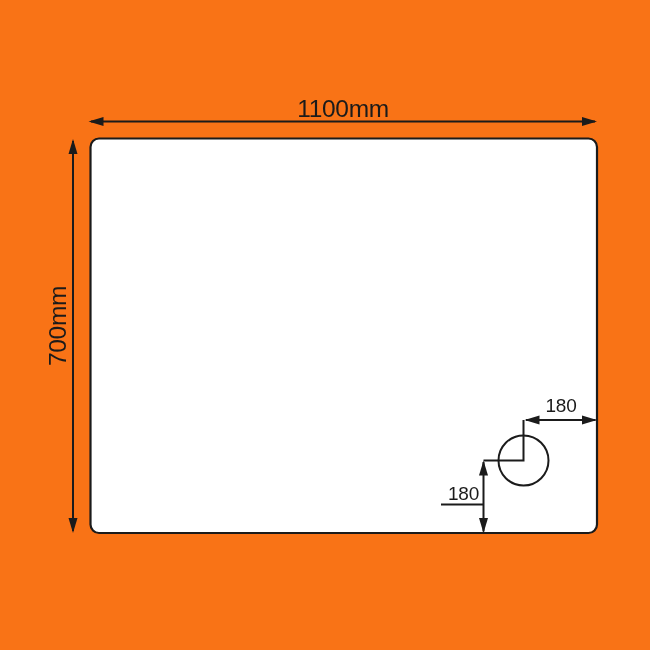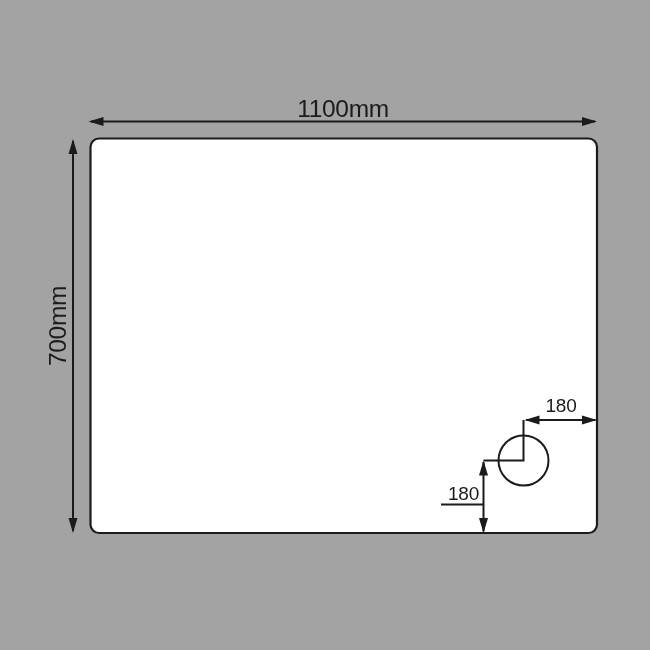--- a/index.html
+++ b/index.html
@@ -8,21 +8,21 @@
     width: 650px;
     height: 650px;
     background: #ffffff;
     overflow: hidden;
     font-family: "Liberation Sans", "DejaVu Sans", sans-serif;
   }
   .stage {
     position: relative;
     width: 650px;
     height: 650px;
-    background: #a3a3a3;
+    background: #f97316;
   }
   svg text {
     fill: #1b1b1b;
     font-family: "Liberation Sans", "DejaVu Sans", sans-serif;
   }
   .dim-label-main { font-size: 24.5px; letter-spacing: -0.3px; }
   .dim-label-small { font-size: 19px; letter-spacing: -0.2px; }
   .line   { stroke: #1b1b1b; stroke-width: 2; fill: none; }
   .outline{ stroke: #1b1b1b; stroke-width: 2.2; fill: #ffffff; }
   .arrow  { fill: #1b1b1b; stroke: none; }

